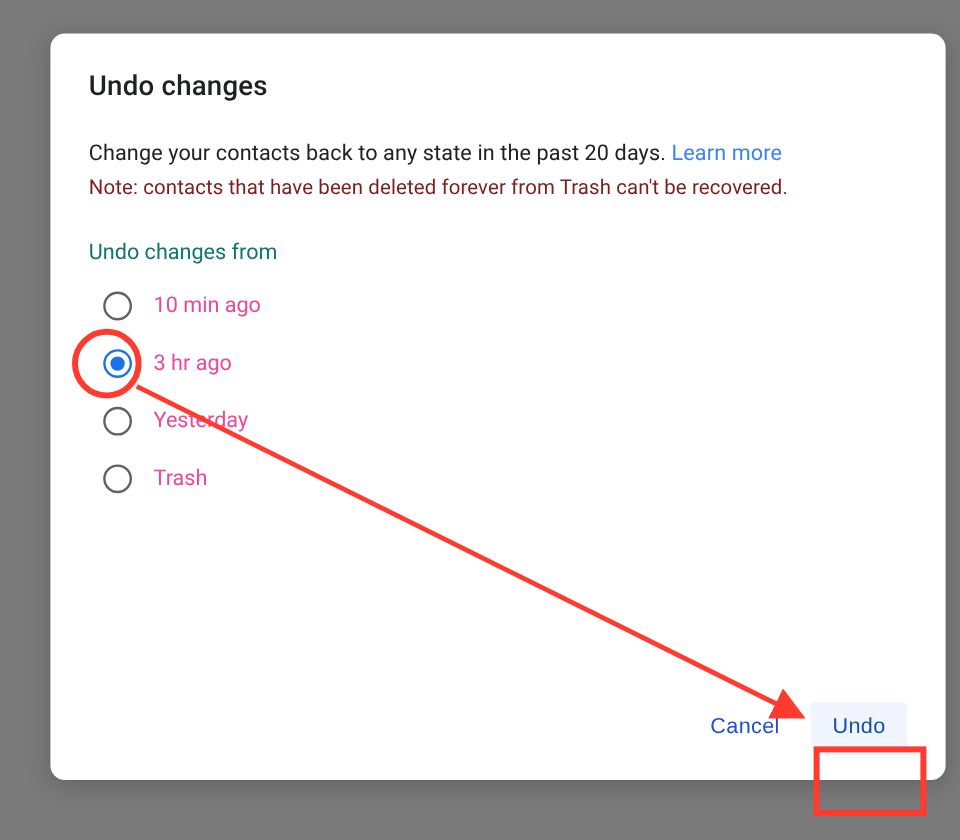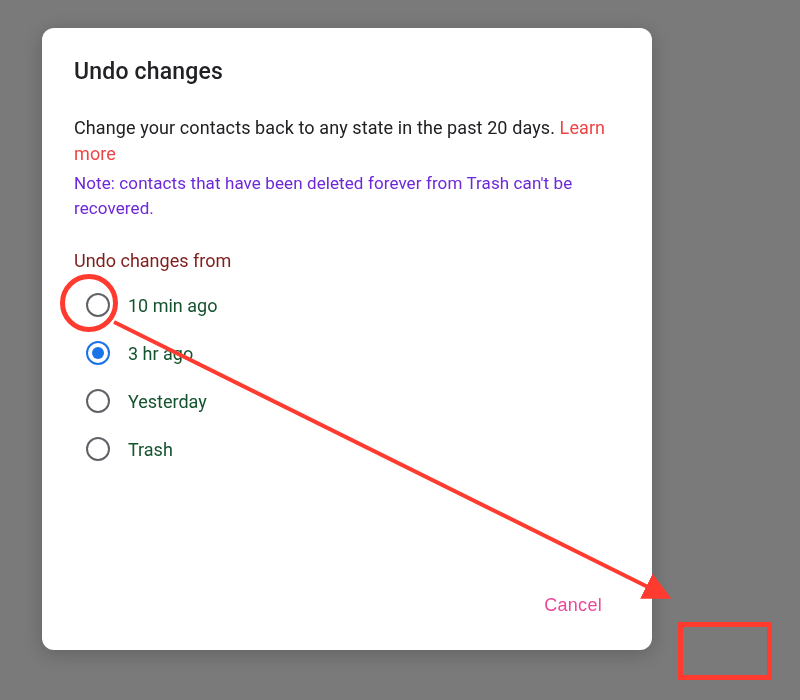--- a/index.html
+++ b/index.html
@@ -12,54 +12,54 @@
       background: #7a7a7a;
       width: 800px;
       height: 700px;
       position: relative;
       overflow: hidden;
     }
     .dialog {
       position: absolute;
       left: 42px;
       top: 28px;
-      width: 610px;
+      width: 746px;
       height: 622px;
       background: #fff;
       border-radius: 12px;
       padding: 30px 32px 24px 32px;
       box-shadow: 0 4px 20px rgba(0,0,0,0.2);
     }
     .dialog-title {
       font-size: 23px;
       font-weight: 500;
       color: #202124;
       margin-bottom: 30px;
       letter-spacing: 0.2px;
     }
     .description {
       font-size: 18px;
       color: #202124;
       line-height: 1.45;
       letter-spacing: 0.1px;
     }
     .learn-more {
-      color: #ef4444;
+      color: #3b82f6;
       cursor: pointer;
     }
     .note {
       font-size: 17px;
-      color: #6d28d9;
+      color: #7f1d1d;
       margin-top: 4px;
       line-height: 1.45;
       letter-spacing: 0.1px;
     }
     .section-label {
       font-size: 18px;
-      color: #7f1d1d;
+      color: #0f766e;
       margin-top: 30px;
       margin-bottom: 22px;
     }
     .radio-group {
       display: flex;
       flex-direction: column;
       gap: 24px;
       padding-left: 12px;
     }
     .radio-option {
@@ -85,21 +85,21 @@
       top: 50%;
       left: 50%;
       transform: translate(-50%, -50%);
       width: 12px;
       height: 12px;
       background: #1a73e8;
       border-radius: 50%;
     }
     .radio-label {
       font-size: 18px;
-      color: #14532d;
+      color: #ec4899;
       text-align: right;
     }
     .button-row {
       position: absolute;
       bottom: 24px;
       right: 32px;
       display: flex;
       align-items: center;
       gap: 8px;
     }
@@ -107,21 +107,21 @@
       font-size: 18px;
       font-weight: 500;
       padding: 10px 18px;
       border: none;
       background: transparent;
       border-radius: 4px;
       cursor: pointer;
       letter-spacing: 0.3px;
     }
     .btn-cancel {
-      color: #ec4899;
+      color: #1d4ed8;
     }
     .btn-undo {
       color: #174ea6;
       background: #f1f5fe;
     }
     
     .annotation-circle {
       position: absolute;
       left: 60px;
       top: 274px;
@@ -179,20 +179,21 @@
       <span class="radio-label">Yesterday</span>
     </label>
     <label class="radio-option">
       <span class="radio-circle"></span>
       <span class="radio-label">Trash</span>
     </label>
   </div>
 
   <div class="button-row">
     <button class="btn btn-cancel">Cancel</button>
+    <button class="btn btn-undo">Undo</button>
   </div>
 </div>
 
 <div class="annotation-circle"></div>
 <div class="annotation-box"></div>
 <svg class="annotation-arrow">
   <defs>
     <marker id="arrowhead" markerWidth="7" markerHeight="7" refX="5.5" refY="3.5" orient="auto">
       <polygon points="0 0, 7 3.5, 0 7" fill="#ff3b30"></polygon>
     </marker>

